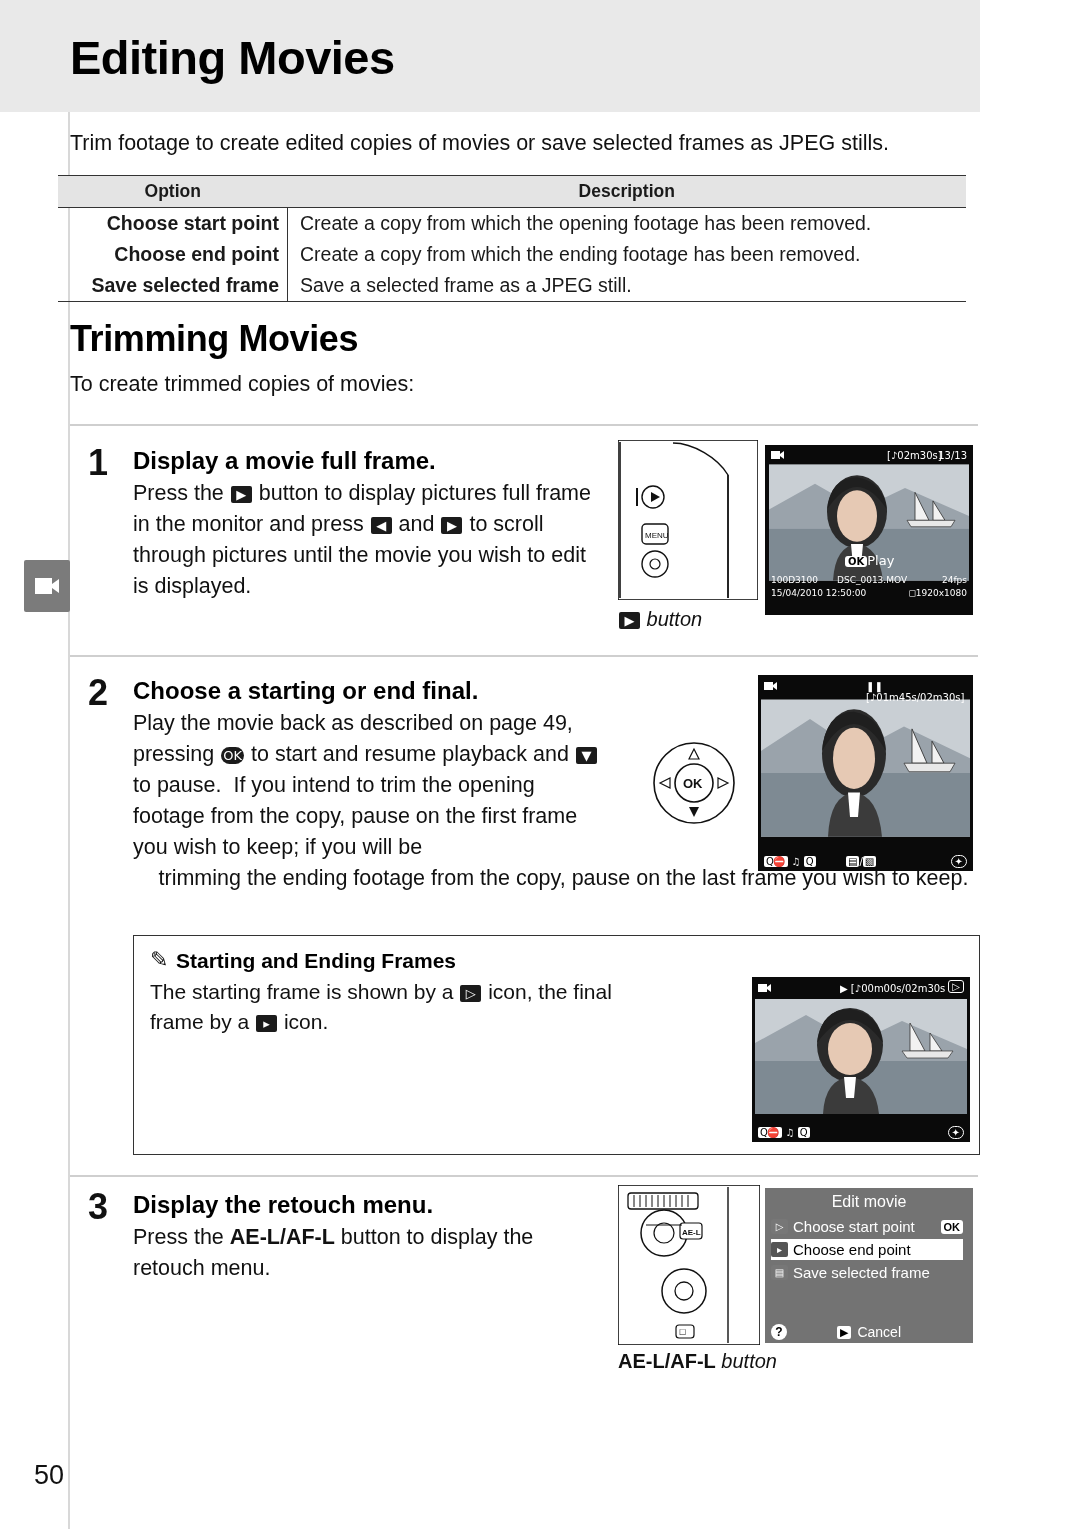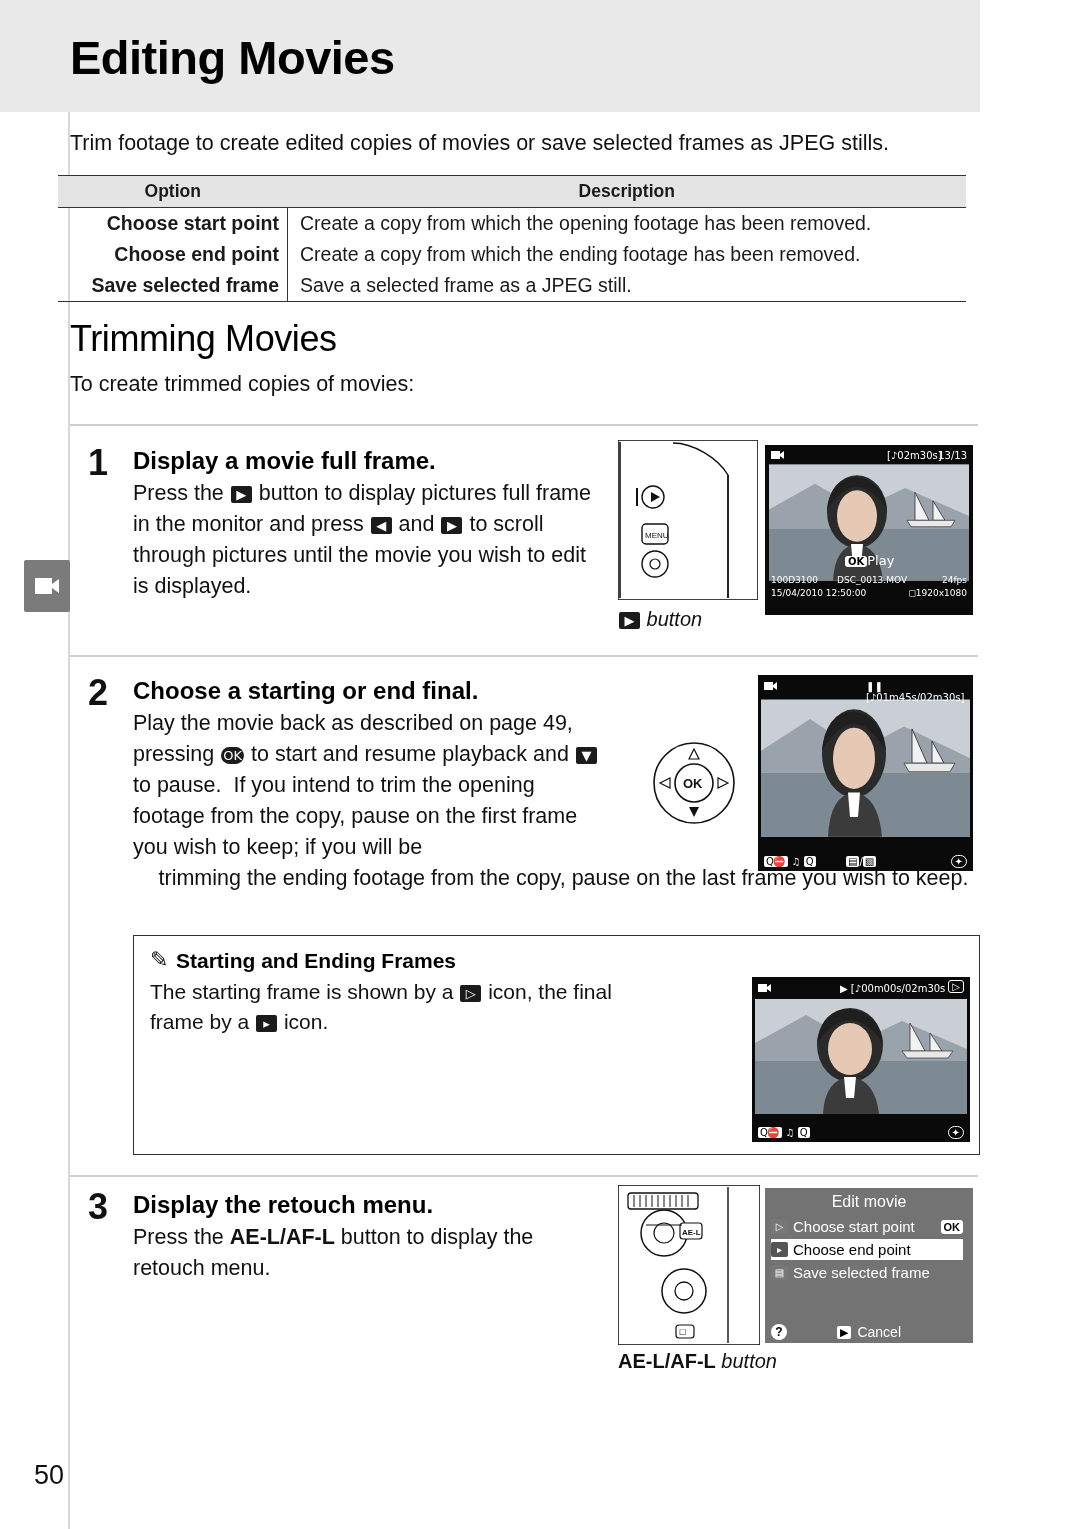--- a/index.html
+++ b/index.html
@@ -54,21 +54,21 @@
   table.opt tbody td.optname{
     width:215px;text-align:right;font-weight:bold;
     border-right:1.2px solid #333;white-space:nowrap;padding-right:8px;
   }
   table.opt tbody td.optdesc{padding-left:12px;}
   table.opt tbody tr:last-child td{border-bottom:1.5px solid #333;}
 
   
   .h2{
     position:absolute;left:70px;top:318px;
-    font-size:36px;font-weight:normal;color:#000;letter-spacing:-0.4px;
+    font-size:36px;font-weight:bold;color:#000;letter-spacing:-0.4px;
   }
   .h2-sub{
     position:absolute;left:70px;top:372px;font-size:21.5px;color:#111;
   }
   .rule{position:absolute;background:#cfcfcf;height:1.5px;left:70px;width:908px;}
 
   
   .step-num{
     position:absolute;font-size:36px;font-weight:bold;color:#111;
   }

